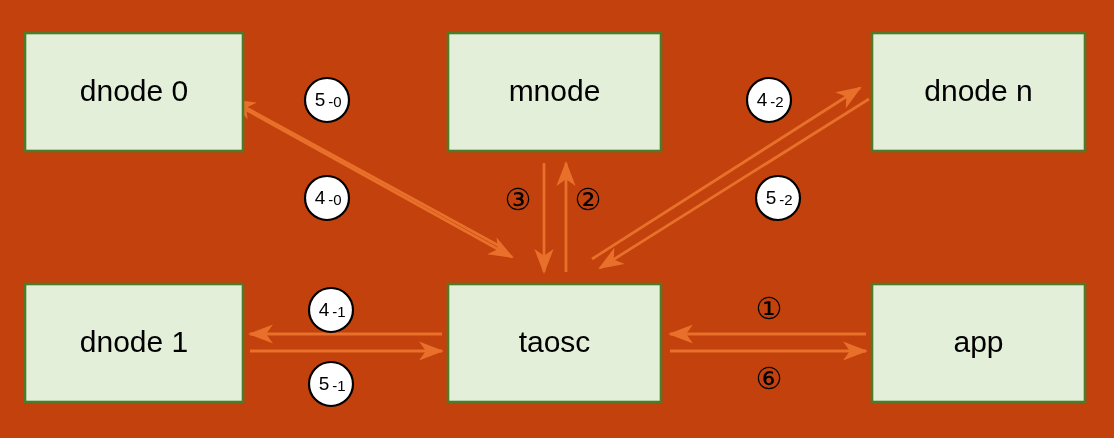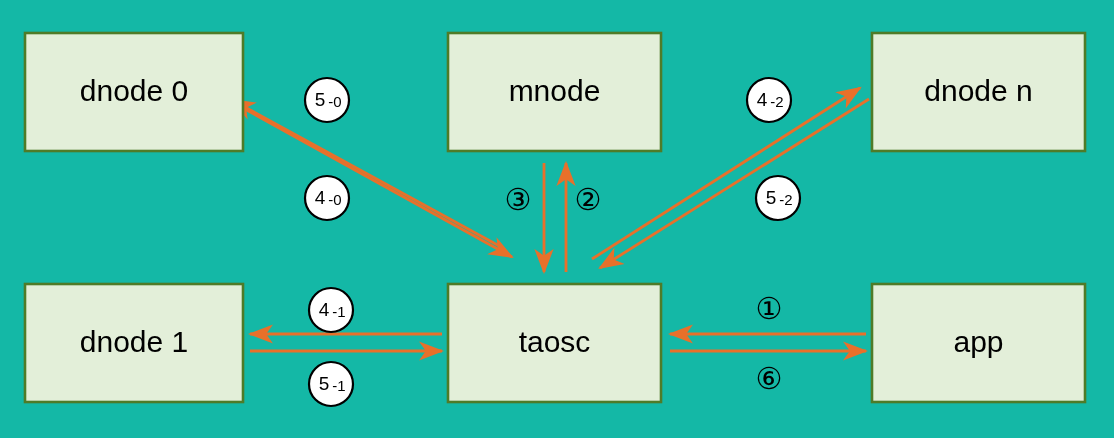--- a/index.html
+++ b/index.html
@@ -7,21 +7,21 @@
     padding: 0;
     background: #ffffff;
   }
   body {
     font-family: "Liberation Sans", sans-serif;
   }
   #diagram-root {
     position: relative;
     width: 1114px;
     height: 438px;
-    background: #14b8a6;
+    background: #c2410c;
     overflow: hidden;
   }
   #diagram-svg {
     position: absolute;
     left: 0;
     top: 0;
     width: 1114px;
     height: 438px;
     display: block;
   }

